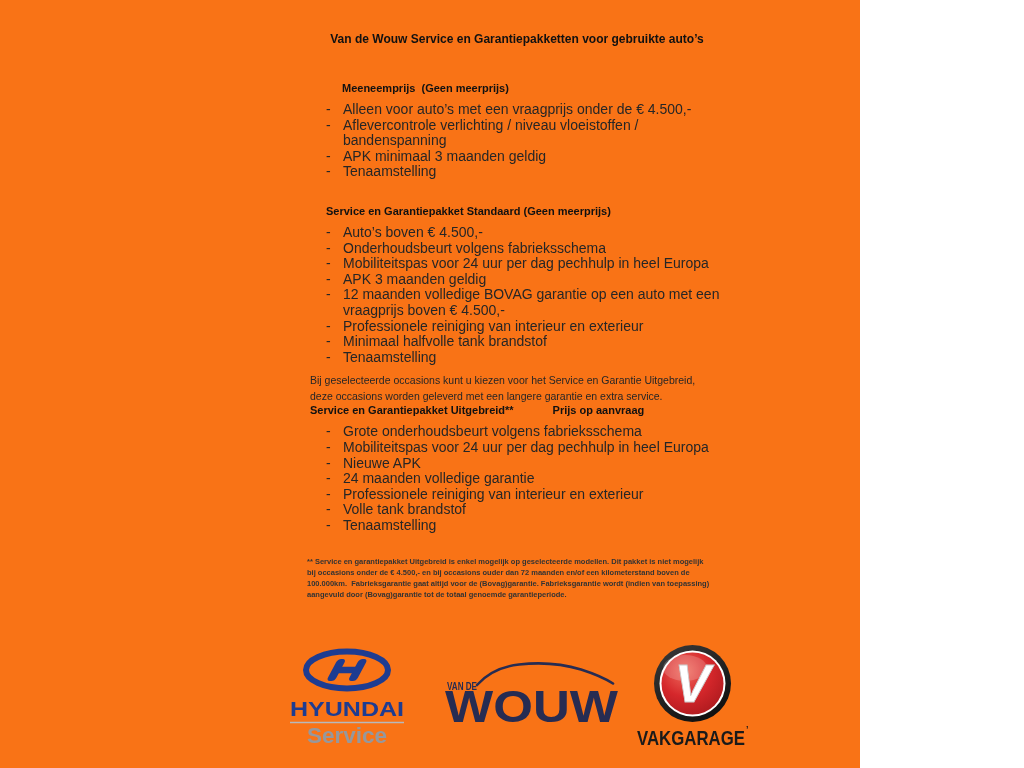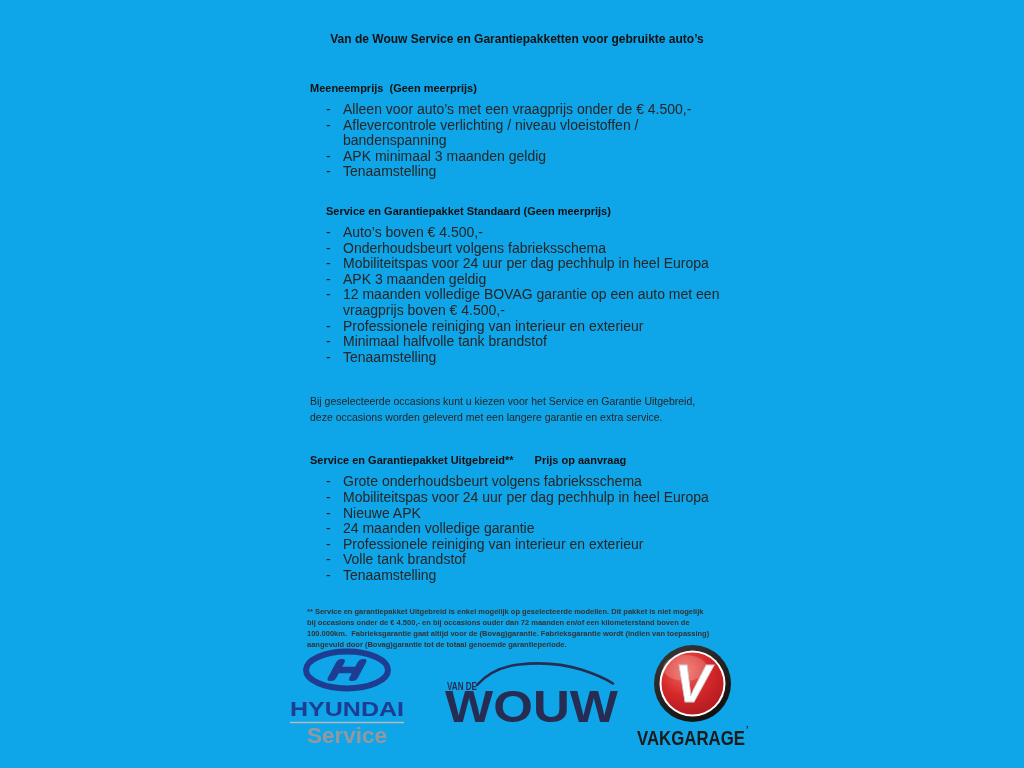--- a/index.html
+++ b/index.html
@@ -1,21 +1,21 @@
 <!DOCTYPE html>
 <html><head>
 <meta charset="utf-8">
 <style>
   * { margin: 0; padding: 0; box-sizing: border-box; }
   html, body { background: #ffffff; }
   .page {
     position: relative;
-    width: 1024px;
+    width: 860px;
     height: 768px;
-    background: #0ea5e9;
+    background: #f97316;
     overflow: hidden;
     font-family: "Liberation Sans", sans-serif;
     color: #262626;
   }
   .content {
     position: absolute;
     left: 310px;
     top: 0;
     width: 414px;
   }
@@ -28,42 +28,42 @@
     white-space: nowrap;
     margin-left: -10px;
     margin-right: -10px;
   }
   .section-heading {
     font-size: 11px;
     font-weight: bold;
     color: #111111;
     white-space: pre-wrap;
   }
-  .heading-1 { margin-top: 36px; }
+  .heading-1 { margin-top: 36px; margin-left: 32px; }
   .heading-2 { margin-top: 25px; margin-left: 16px; }
-  .heading-3 { margin-top: 29px; display: flex; gap: 21px; }
+  .heading-3 { display: flex; gap: 39px; }
   .bullet-list {
     list-style: none;
     margin-top: 8px;
   }
   .bullet-list li {
     position: relative;
     padding-left: 33px;
     font-size: 14px;
     line-height: 15.6px;
     color: #262626;
   }
   .bullet-list li::before {
     content: "-";
     position: absolute;
     left: 16px;
     top: 0;
   }
   .body-paragraph {
-    margin-top: 29px;
+    margin-top: 8px;
     font-size: 10.5px;
     line-height: 15.5px;
     color: #262626;
   }
   .body-paragraph div { white-space: nowrap; }
   .footnote {
     margin-top: 23px;
     font-size: 7.5px;
     line-height: 11px;
     color: #333333;

